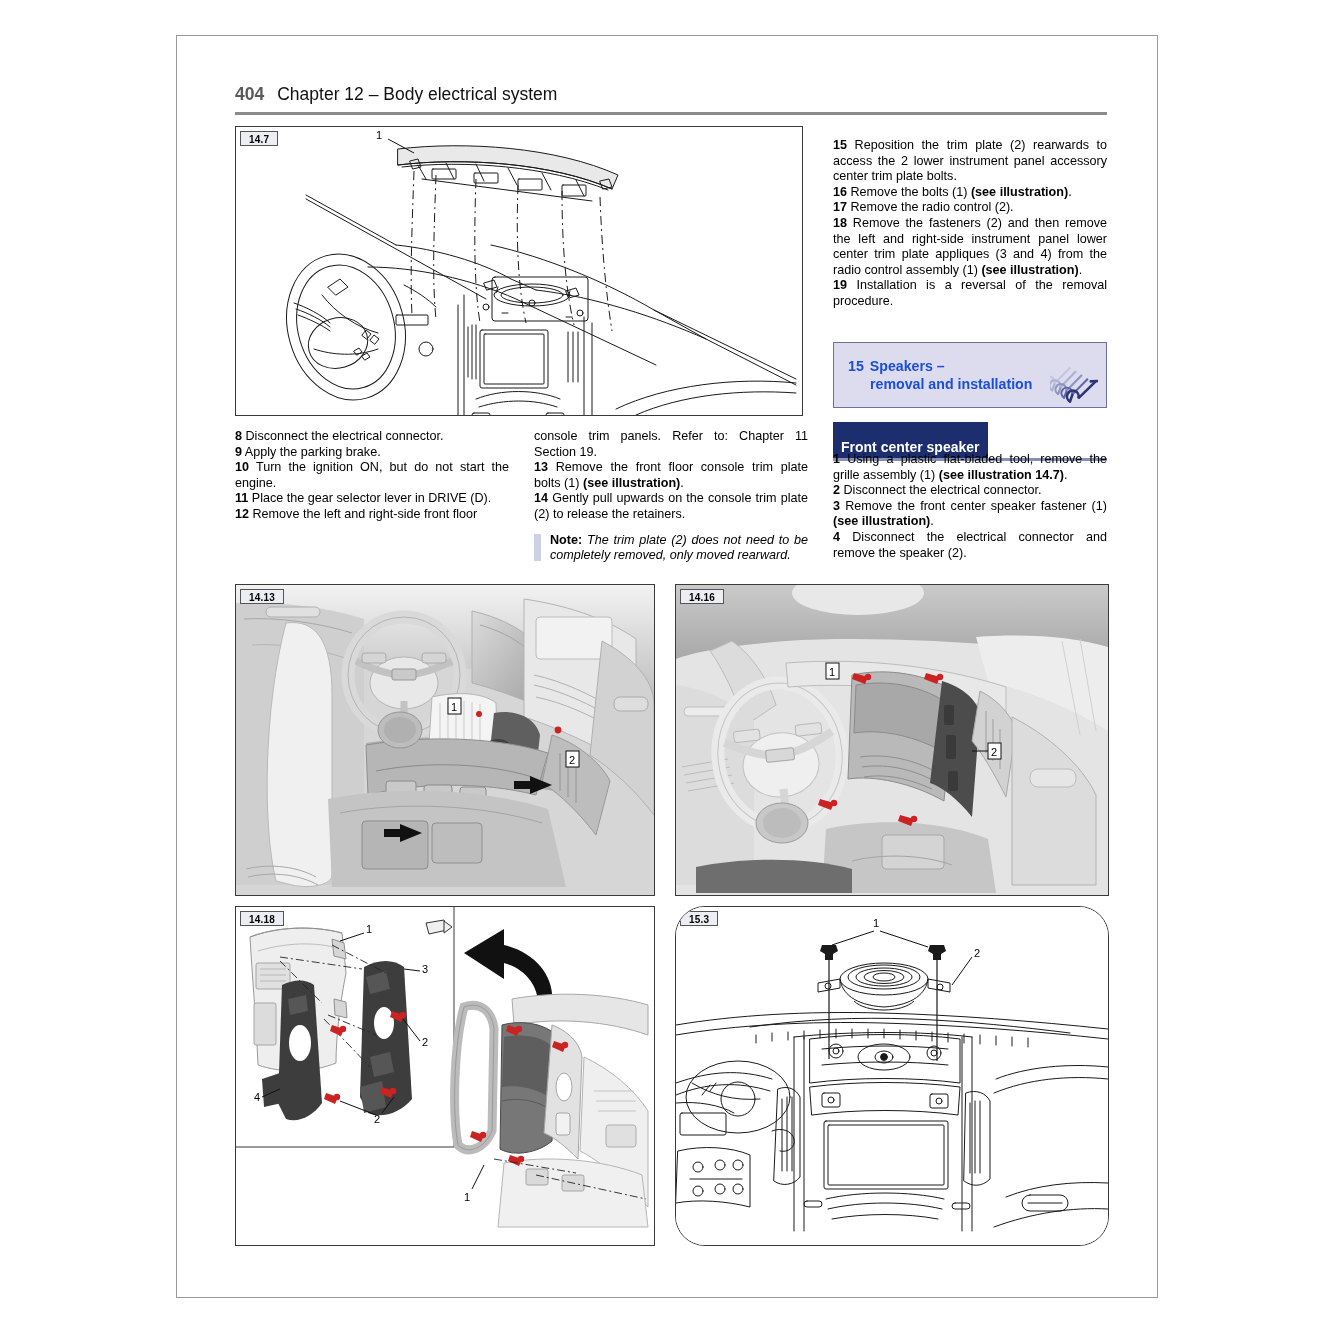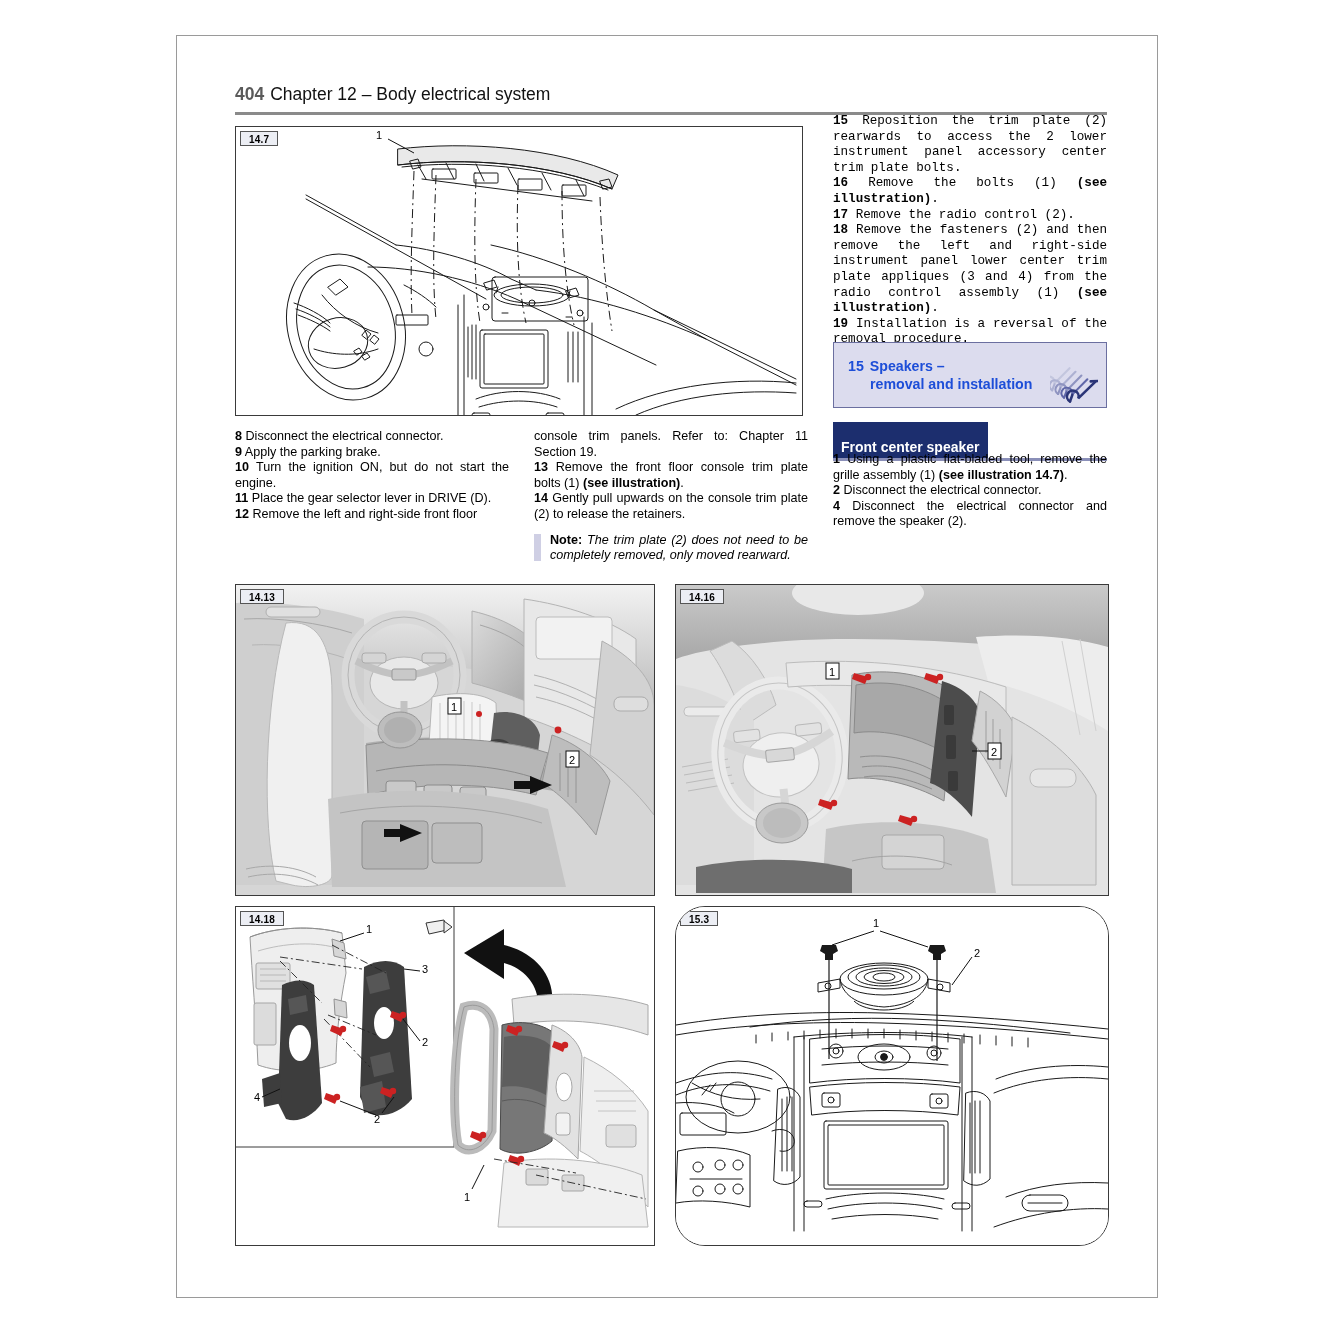--- a/index.html
+++ b/index.html
@@ -13,21 +13,21 @@
     position:absolute;
     left:176px;top:35px;
     width:982px;height:1263px;
     border:1px solid #9a9a9a;
     background:#ffffff;
     box-sizing:border-box;
   }
   .inner{position:absolute;left:58px;top:48px;width:872px;height:1160px;}
 
   
-  .hdr{display:flex;align-items:center;gap:6px;font-size:17.5px;color:#000;}
+  .hdr{display:flex;align-items:center;gap:13px;font-size:17.5px;color:#000;}
   .hdr .pgnum{font-weight:bold;color:#5a5a5a;font-size:17.5px;}
   .hdr .ttl{font-weight:normal;color:#111;}
   .hdr-rule{margin-top:7px;height:2.5px;background:#8a8a8a;width:100%;}
 
   
   .fig{position:absolute;border:1px solid #3a3a3a;background:#fff;overflow:hidden;}
   .figlabel{
     position:absolute;left:4px;top:4px;z-index:20;
     border:1px solid #555;background:#eceef4;
     font-size:10px;font-weight:bold;color:#000;
@@ -172,21 +172,21 @@
         <path d="M364 70 C366 124 370 166 376 204"></path>
       </g>
 
       <g fill="none" stroke="#111" stroke-width="1">
         <path d="M152 12 L178 26"></path>
       </g>
       <text x="140" y="12" font-family="Liberation Sans, sans-serif" font-size="11" fill="#000">1</text>
     </svg>
   </div>
 
-  <div class="col" style="left:598px;top:30px;width:274px;font-family:Liberation Mono, monospace;">
+  <div class="col" style="left:598px;top:54px;width:274px;">
     <p><span class="b">15</span> <span>Reposition the trim plate (2) rearwards to access the 2 lower instrument panel accessory center trim plate bolts.</span></p>
     <p><span class="b">16</span> <span>Remove the bolts (1) </span><span class="b">(see illustration)</span><span>.</span></p>
     <p><span class="b">17</span> <span>Remove the radio control (2).</span></p>
     <p><span class="b">18</span> <span>Remove the fasteners (2) and then remove the left and right-side instrument panel lower center trim plate appliques (3 and 4) from the radio control assembly (1) </span><span class="b">(see illustration)</span><span>.</span></p>
     <p><span class="b">19</span> <span>Installation is a reversal of the removal procedure.</span></p>
   </div>
 
   <div class="secbox" style="left:598px;top:258px;width:274px;height:66px;">
     <div class="sectext">
       <span class="secnum">15</span><span>Speakers –</span>
@@ -222,20 +222,21 @@
   </div>
 
   <div class="subhead" style="left:598px;top:338px;width:274px;">
     <span class="chip">Front center speaker</span>
     <div class="rule"></div>
   </div>
 
   <div class="col" style="left:598px;top:368px;width:274px;">
     <p><span class="b">1</span> <span>Using a plastic flat-bladed tool, remove the grille assembly (1) </span><span class="b">(see illustration 14.7)</span><span>.</span></p>
     <p><span class="b">2</span> <span>Disconnect the electrical connector.</span></p>
+    <p><span class="b">3</span> <span>Remove the front center speaker fastener (1) </span><span class="b">(see illustration)</span><span>.</span></p>
     <p><span class="b">4</span> <span>Disconnect the electrical connector and remove the speaker (2).</span></p>
   </div>
 
   <div class="col" style="left:0px;top:345px;width:274px;">
     <p><span class="b">8</span> <span>Disconnect the electrical connector.</span></p>
     <p><span class="b">9</span> <span>Apply the parking brake.</span></p>
     <p><span class="b">10</span> <span>Turn the ignition ON, but do not start the engine.</span></p>
     <p><span class="b">11</span> <span>Place the gear selector lever in DRIVE (D).</span></p>
     <p><span class="b">12</span> <span>Remove the left and right-side front floor</span></p>
   </div>

